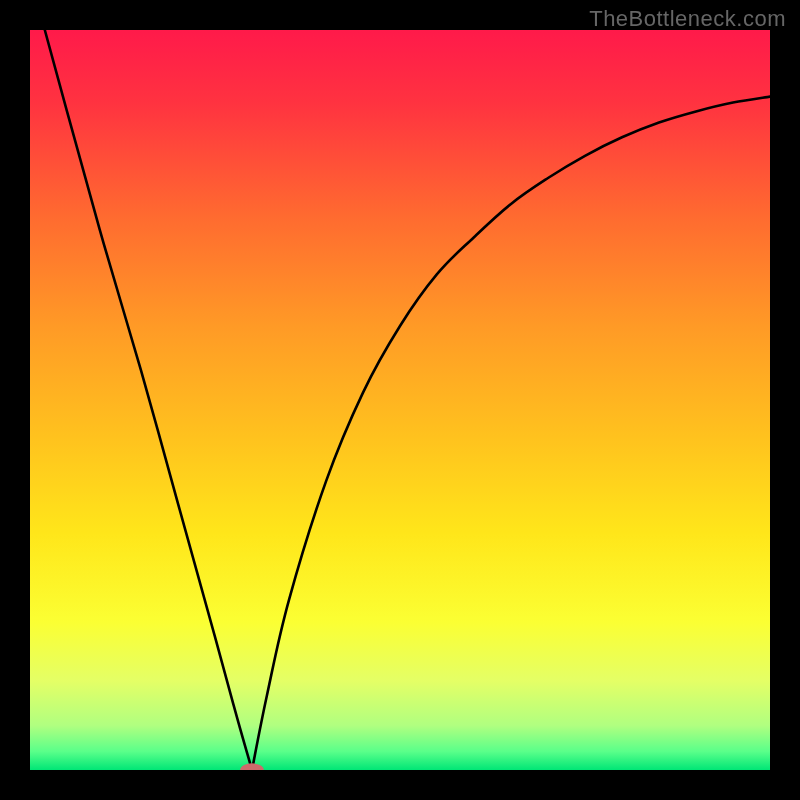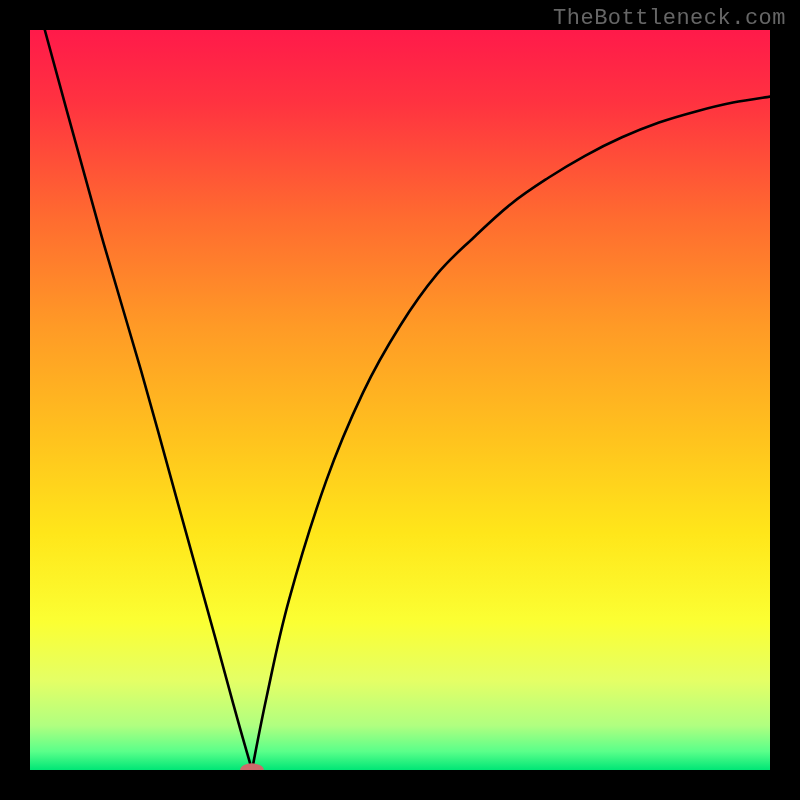--- a/index.html
+++ b/index.html
@@ -25,21 +25,21 @@
   .curve-svg {
     position: absolute;
     inset: 0;
     width: 100%;
     height: 100%;
   }
   .watermark {
     position: absolute;
     top: 6px;
     right: 14px;
-    font-family: Liberation Mono, monospace;
+    font-family: Liberation Sans, sans-serif;
     font-size: 22px;
     color: #666;
     letter-spacing: 0.5px;
     z-index: 10;
   }
 </style>
 </head>
 <body>
 
 <div class="frame">

